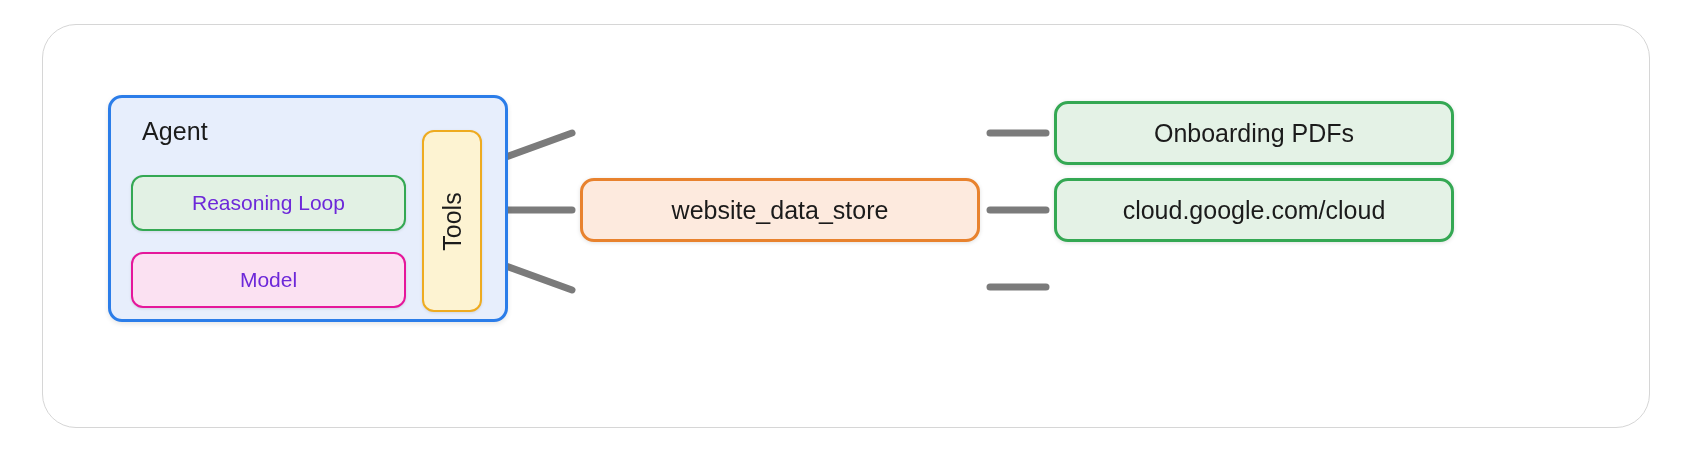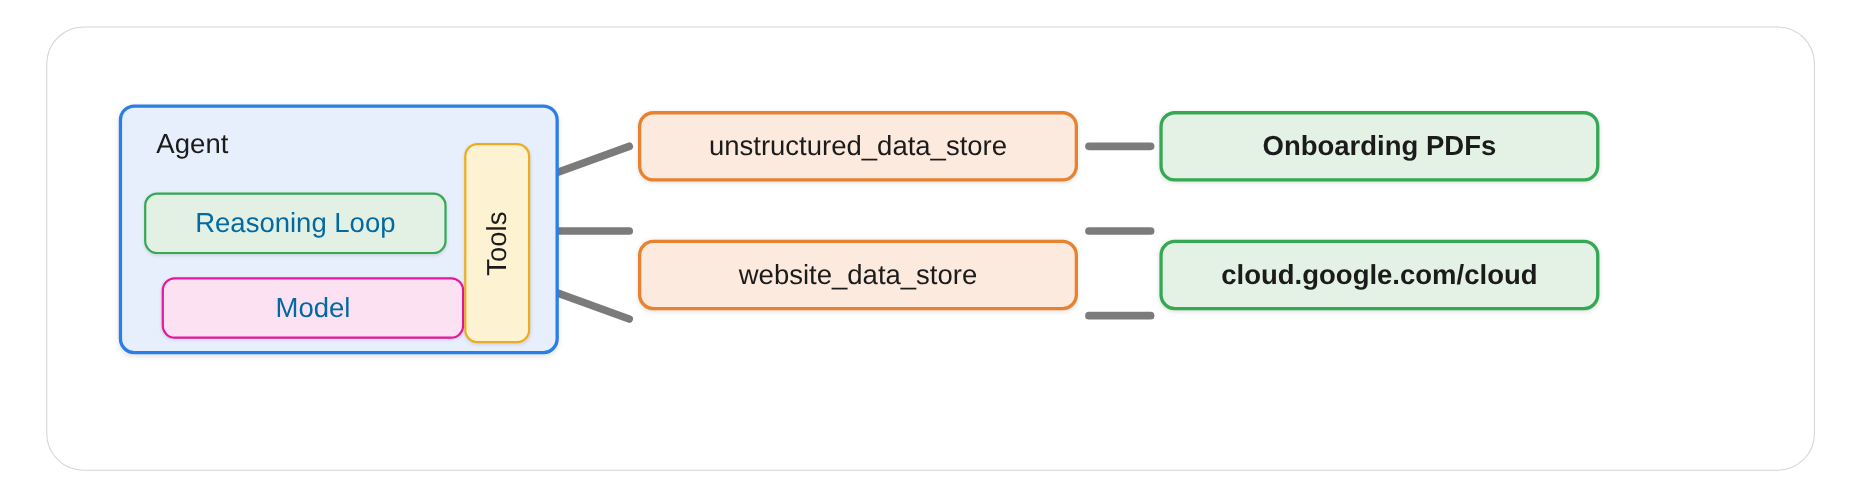--- a/index.html
+++ b/index.html
@@ -52,40 +52,39 @@
     color: #1b1b1b;
     letter-spacing: .1px;
   }
   .inner-pill {
     position: absolute;
     box-sizing: border-box;
     display: flex;
     align-items: center;
     justify-content: center;
     border-radius: 12px;
-    font-size: 25px;
-    color: #0369a1;
+    font-size: 21px;
+    color: #6d28d9;
     box-shadow: 0 1px 3px rgba(0,0,0,0.10);
   }
   #reasoning-loop-box {
     left: 131px;
     top: 175px;
     width: 275px;
     height: 56px;
     border: 2.5px solid #34a853;
     background: #e2f1e4;
   }
   #model-box {
     left: 131px;
     top: 252px;
     width: 275px;
     height: 56px;
     border: 2.5px solid #e5179b;
     background: #fbe1f2;
-    margin-left: 16px;
   }
   
   #tools-box {
     position: absolute;
     left: 422px;
     top: 130px;
     width: 60px;
     height: 182px;
     box-sizing: border-box;
     border: 2.5px solid #eeab20;
@@ -129,24 +128,23 @@
     height: 64px;
     border: 3px solid #e8822e;
     background: #fdeade;
   }
   .source-pill {
     left: 1054px;
     width: 400px;
     height: 64px;
     border: 3px solid #34a853;
     background: #e4f2e6;
-    font-weight: bold;
   }
   .row-y0 { top: 101px; }
-  .row-y1 { top: 178px; margin-top: 40px; }
+  .row-y1 { top: 178px; }
   .row-y2 { top: 255px; }
 </style>
 </head>
 <body>
 
 <div id="canvas">
 
   <div id="outer-frame"></div>
 
   <svg id="connectors" viewBox="0 0 1692 452" width="1692" height="452">
@@ -168,23 +166,20 @@
   </div>
 
   <div class="inner-pill" id="model-box">
     <span>Model</span>
   </div>
 
   <div id="tools-box">
     <span id="tools-label">Tools</span>
   </div>
 
-  <div class="row-pill store-pill row-y0">
-    <span>unstructured_data_store</span>
-  </div>
   <div class="row-pill store-pill row-y1">
     <span>website_data_store</span>
   </div>
 
   <div class="row-pill source-pill row-y0">
     <span>Onboarding PDFs</span>
   </div>
   <div class="row-pill source-pill row-y1">
     <span>cloud.google.com/cloud</span>
   </div>

